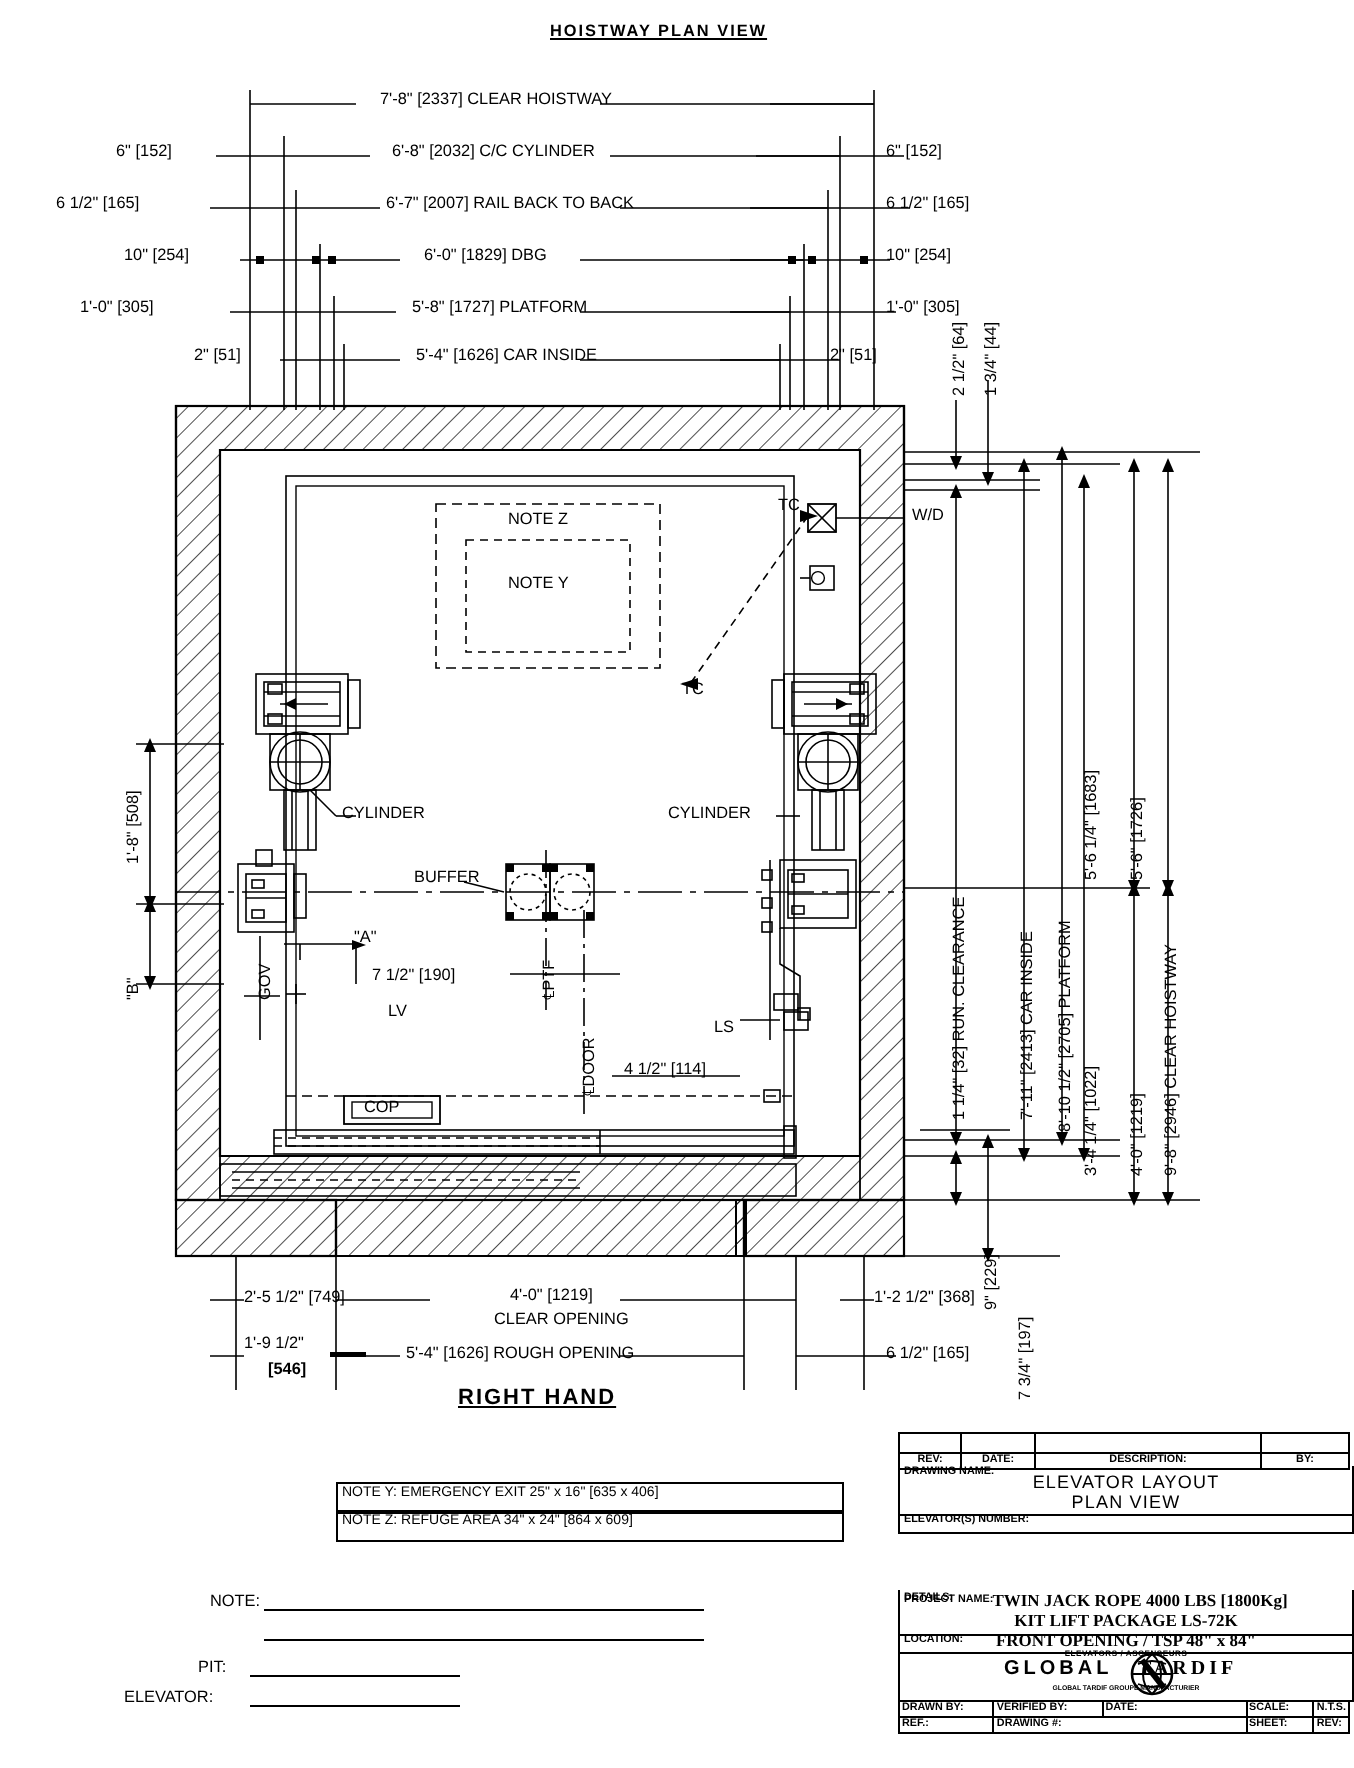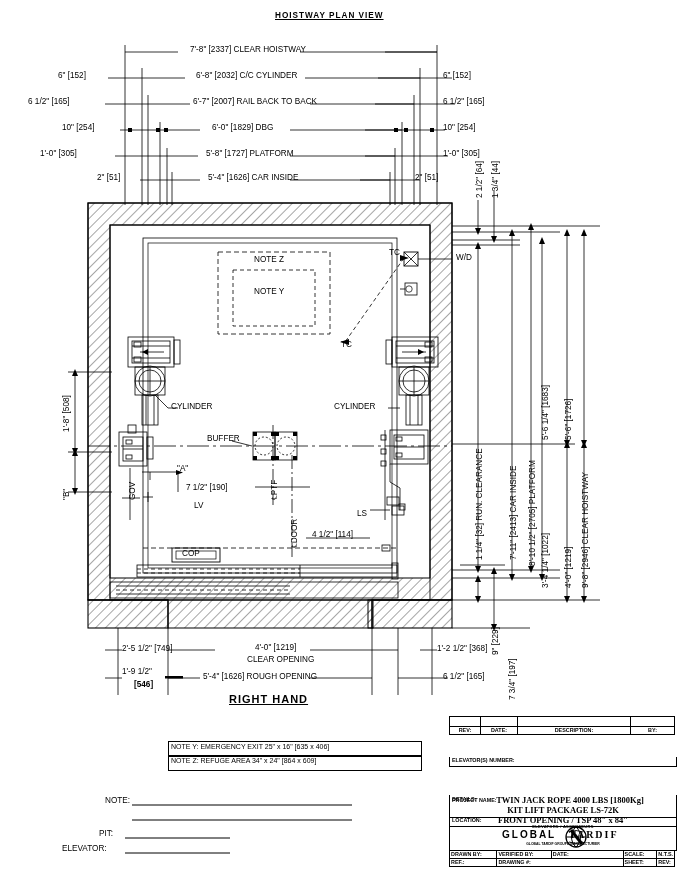--- a/index.html
+++ b/index.html
@@ -431,20 +431,28 @@
   </tr>
   <tr>
     <td class="ctrtd" style="text-align:center;">REV:</td>
     <td style="text-align:center;">DATE:</td>
     <td style="text-align:center;">DESCRIPTION:</td>
     <td style="text-align:center;">BY:</td>
   </tr>
 </tbody>
     </table>
 
+<div style="position:absolute;left:449px;top:733px;width:226px;height:24px;border:1px solid #000;
+            border-top:none;">
+  <span class="cap" style="position:absolute;left:2px;top:0px;">DRAWING NAME:</span>
+  <span style="position:absolute;left:0;top:3px;width:226px;text-align:center;font-size:9px;
+               letter-spacing:.6px;">ELEVATOR  LAYOUT</span>
+  <span style="position:absolute;left:0;top:13px;width:226px;text-align:center;font-size:9px;
+               letter-spacing:.6px;">PLAN VIEW</span>
+</div>
 
 <div style="position:absolute;left:449px;top:757px;width:226px;height:9px;border:1px solid #000;
             border-top:none;">
   <span class="cap" style="position:absolute;left:2px;top:0px;">ELEVATOR(S) NUMBER:</span>
   <span class="cap" style="position:absolute;left:80px;top:0px;"></span>
 </div>
 
 <div style="position:absolute;left:449px;top:766px;width:226px;height:31px;border:1px solid #000;
             border-top:none;margin-top:29px;">
   <span class="cap" style="position:absolute;left:2px;top:1px;">DETAILS:</span>

